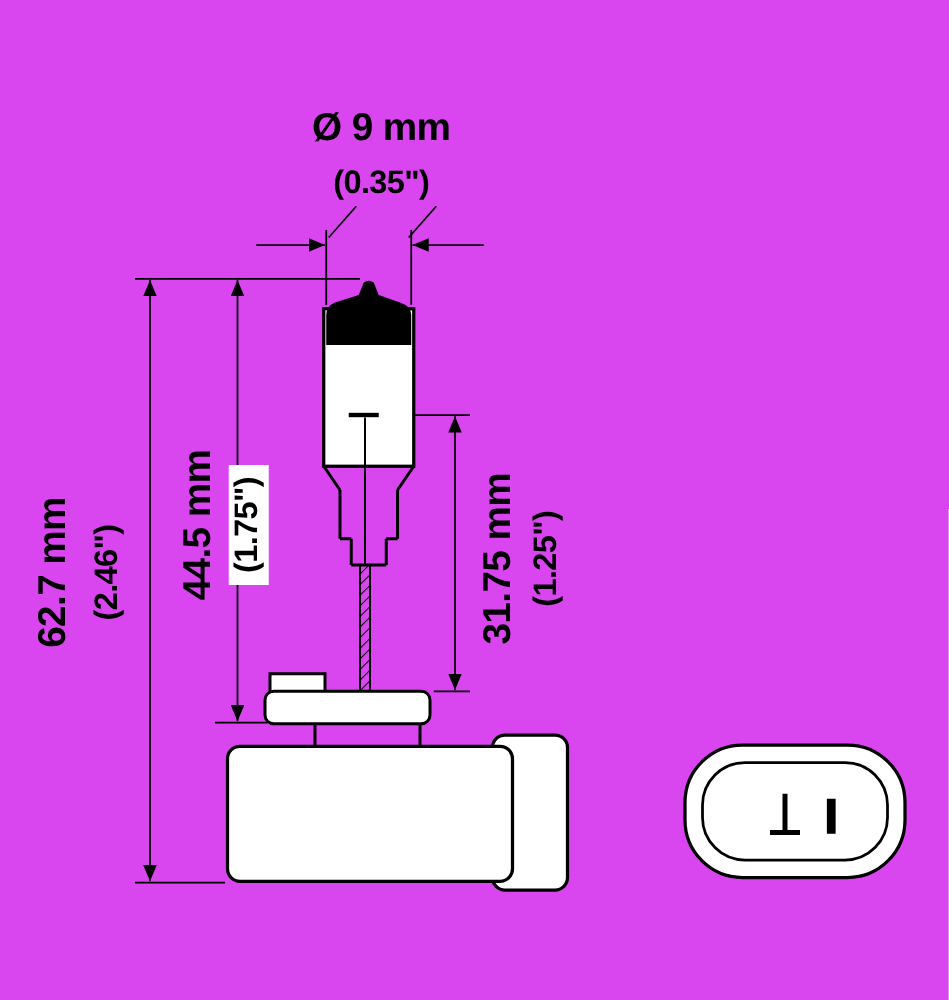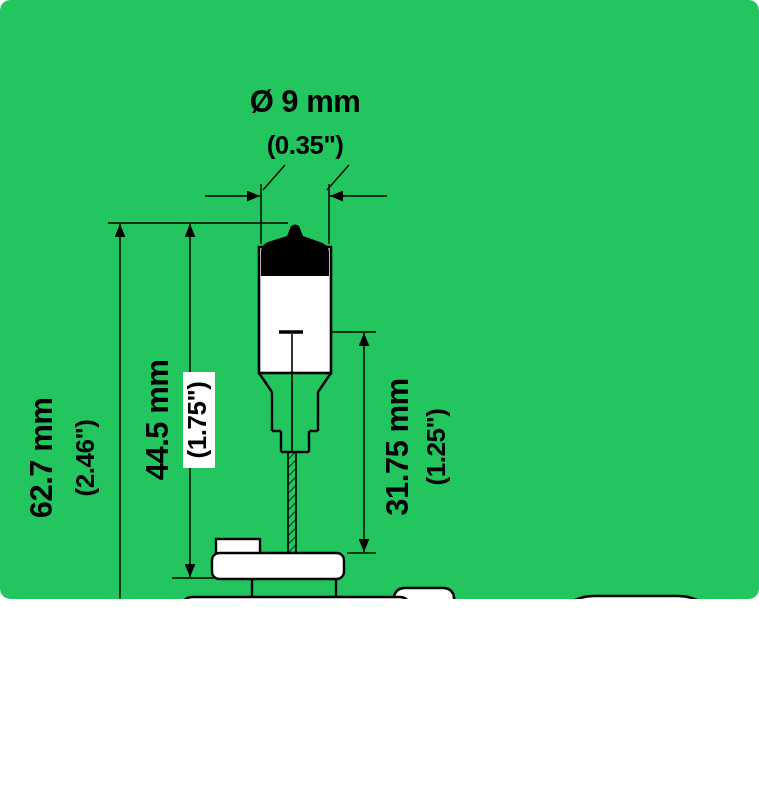--- a/index.html
+++ b/index.html
@@ -1,18 +1,18 @@
 <!DOCTYPE html>
 <html><head>
 <meta charset="utf-8">
 <style>
   html,body{margin:0;padding:0;background:#fff;}
   .canvas{
-    width:759px;height:599px;background:#22c55e;position:relative;
-    font-family:"Liberation Sans",sans-serif;overflow:hidden;border-radius:10px;
+    width:759px;height:800px;background:#d946ef;position:relative;
+    font-family:"Liberation Sans",sans-serif;overflow:hidden;
   }
   svg{display:block;}
   text{
     font-family:"Liberation Sans",sans-serif;
     font-weight:700;
     fill:#000;
     letter-spacing:-0.5px;
   }
   .mm-label{font-size:31px;}
   .inch-label{font-size:26px;}

